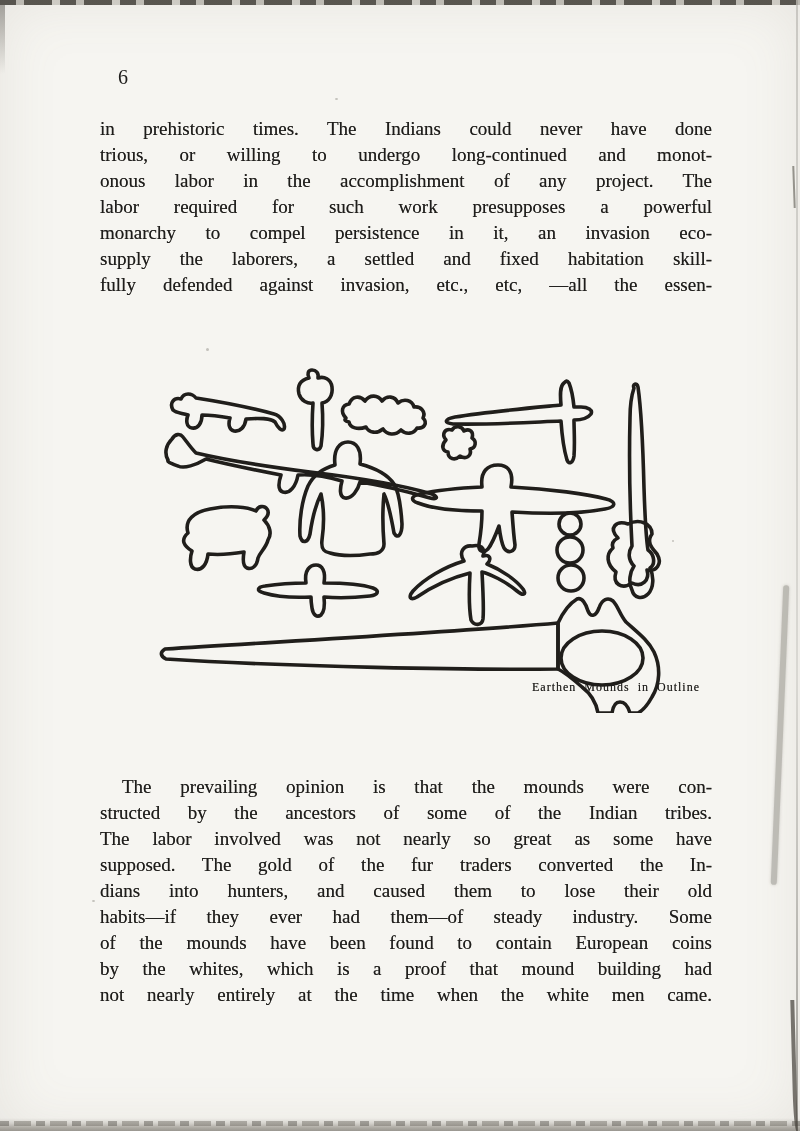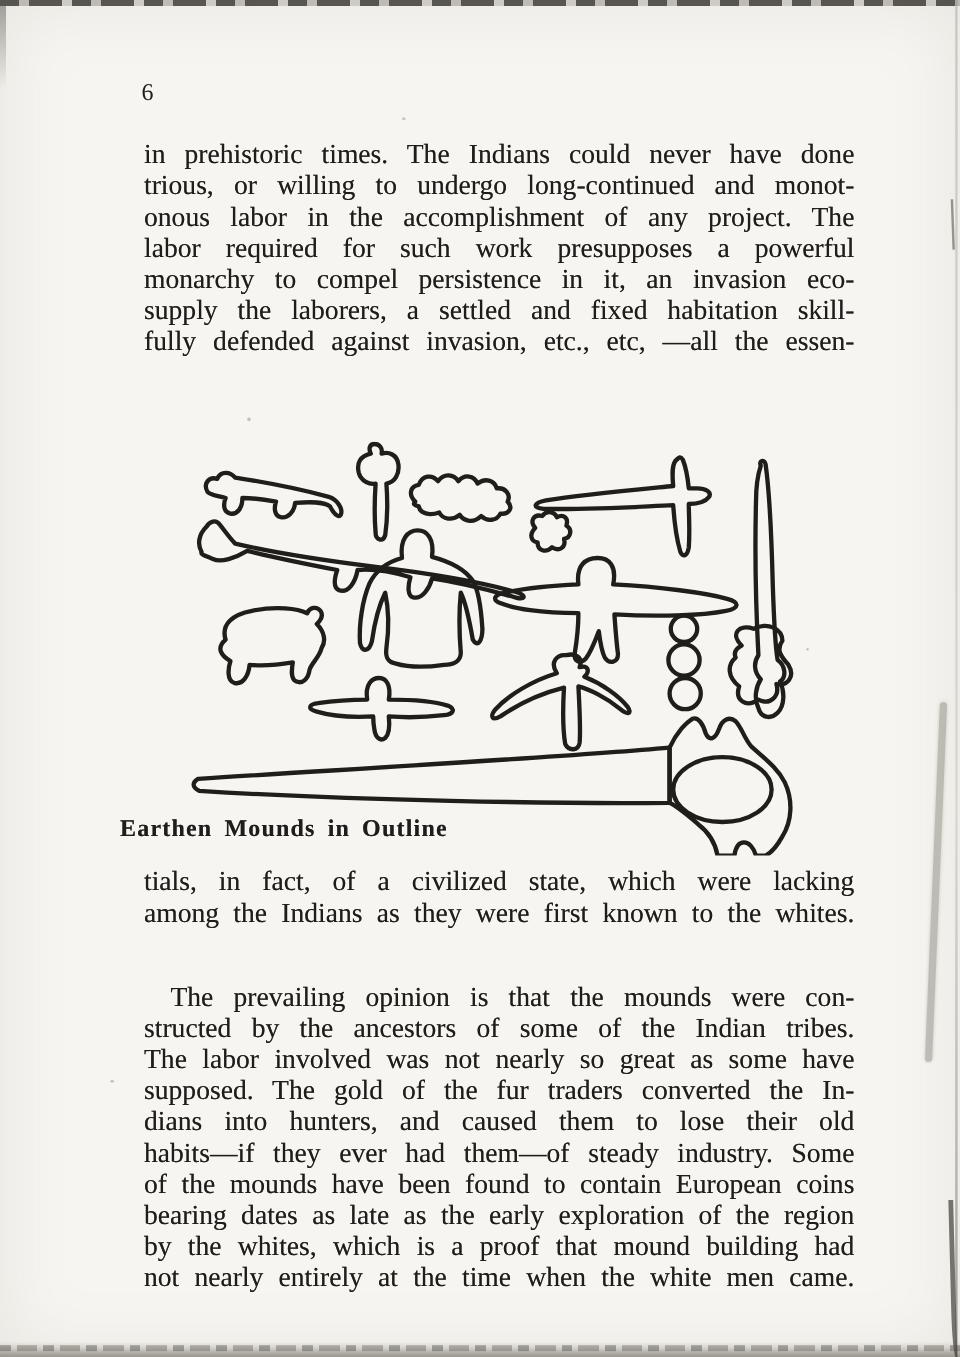--- a/index.html
+++ b/index.html
@@ -34,34 +34,34 @@
   .right-tick{position:absolute;left:793px;top:166px;width:2px;height:42px;
     background:rgba(75,72,64,.55);transform:rotate(-2deg);}
   .speck{position:absolute;background:rgba(100,96,88,.35);border-radius:50%;}
   
   .header{position:absolute;top:66px;left:0;width:800px;height:30px;}
   .pagenum{position:absolute;left:118px;top:0;font-size:20px;}
   .running-title{position:absolute;left:140px;top:0;width:560px;text-align:center;
     font-size:20px;letter-spacing:3.5px;word-spacing:6px;}
   
   .textcol{position:absolute;left:100px;width:612px;}
-  .ln{height:26px;line-height:26px;font-size:23px;
+  .ln{height:26px;line-height:26px;font-size:19px;
     text-align:justify;text-align-last:justify;
-    text-shadow:0 0 .4px rgba(30,28,25,.65);margin-left:20px;}
+    text-shadow:0 0 .4px rgba(30,28,25,.65);}
   .indent{text-indent:22px;}
   #para1{top:116px;}
   #para2{top:722px;}
-  #para3{top:818px;}
+  #para3{top:774px;}
   
   #figure{position:absolute;left:140px;top:368px;width:560px;height:345px;}
   #figure svg{display:block;width:560px;height:345px;}
   #figure path,#figure circle,#figure ellipse{
     fill:none;stroke:#201e1b;stroke-width:3.6;stroke-linecap:round;stroke-linejoin:round;}
-  .caption{position:absolute;left:100px;top:680px;width:600px;text-align:left;
-    font-size:20px;font-weight:bold;letter-spacing:1px;word-spacing:4px;
+  .caption{position:absolute;left:100px;top:680px;width:600px;text-align:right;
+    font-size:12px;font-weight:normal;letter-spacing:1px;word-spacing:4px;
     text-shadow:0 0 .4px rgba(30,28,25,.6);}
 </style>
 </head>
 <body>
 
 <div id="page">
 
   <div class="top-band"></div>
   <div class="left-top-speck"></div>
   <div class="bottom-band"></div>
@@ -112,31 +112,26 @@
       <g>
         <path d="M25 281 C20 284 20 288 26 291 C150 299 330 302 418 301 L418 255 C330 263 150 273 25 281 Z"></path>
         <path d="M418 255 C424 242 432 234 437 231 C442 229 446 236 448 243 C451 250 456 248 459 240 C462 231 468 229 473 233 C478 238 480 247 486 254 C497 264 508 272 514 284 C521 299 520 316 512 329 C507 338 502 343 498 345 L490 345 C488 338 484 334 480 334 C476 334 473 338 472 345 L458 345 C456 334 450 325 442 319 C434 312 426 305 418 301 Z"></path>
         <ellipse cx="462" cy="290" rx="41" ry="27"></ellipse>
       </g>
     </svg>
   </div>
 
   <div class="caption">Earthen Mounds in Outline</div>
 
-  <div class="textcol" id="para2">
-    <div class="ln">tials, in fact, of a civilized state, which were lacking</div>
-    <div class="ln">among the Indians as they were first known to the whites.</div>
-  </div>
 
   <div class="textcol" id="para3">
     <div class="ln indent">The prevailing opinion is that the mounds were con-</div>
     <div class="ln">structed by the ancestors of some of the Indian tribes.</div>
     <div class="ln">The labor involved was not nearly so great as some have</div>
     <div class="ln">supposed. The gold of the fur traders converted the In-</div>
     <div class="ln">dians into hunters, and caused them to lose their old</div>
     <div class="ln">habits—if they ever had them—of steady industry. Some</div>
     <div class="ln">of the mounds have been found to contain European coins</div>
-    <div class="ln">bearing dates as late as the early exploration of the region</div>
     <div class="ln">by the whites, which is a proof that mound building had</div>
     <div class="ln">not nearly entirely at the time when the white men came.</div>
   </div>
 
 </div>
 
 </body></html>

